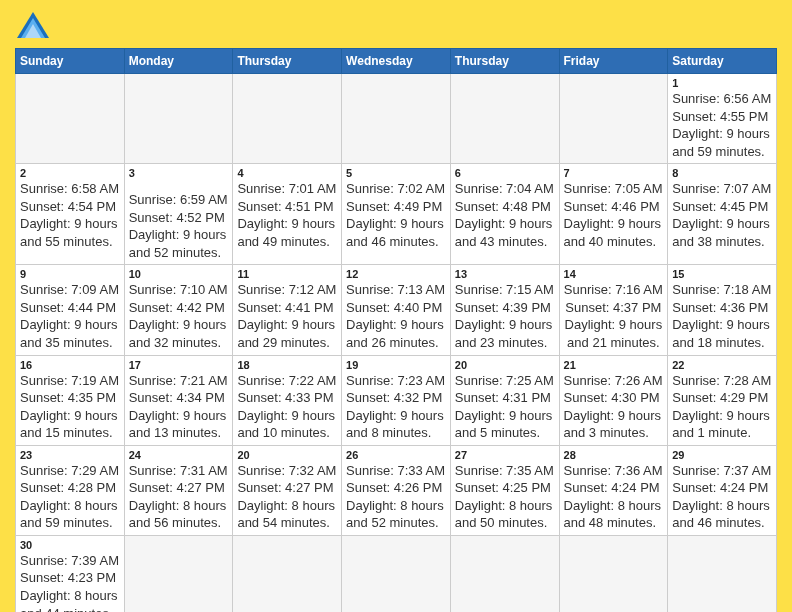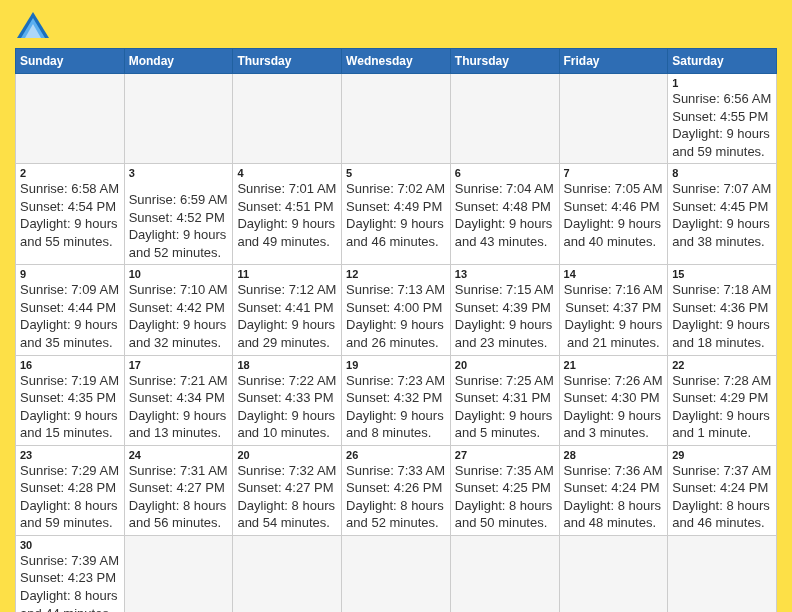--- a/index.html
+++ b/index.html
@@ -209,21 +209,21 @@
           <td>
             <span class="day-number">11</span>
             <div class="day-info" style="white-space: pre-line;">Sunrise: 7:12 AM
 Sunset: 4:41 PM
 Daylight: 9 hours
 and 29 minutes.</div>
           </td>
           <td>
             <span class="day-number">12</span>
             <div class="day-info" style="white-space: pre-line;">Sunrise: 7:13 AM
-Sunset: 4:00 PM
+Sunset: 4:40 PM
 Daylight: 9 hours
 and 26 minutes.</div>
           </td>
           <td>
             <span class="day-number">13</span>
             <div class="day-info" style="white-space: pre-line;">Sunrise: 7:15 AM
 Sunset: 4:39 PM
 Daylight: 9 hours
 and 23 minutes.</div>
           </td>

